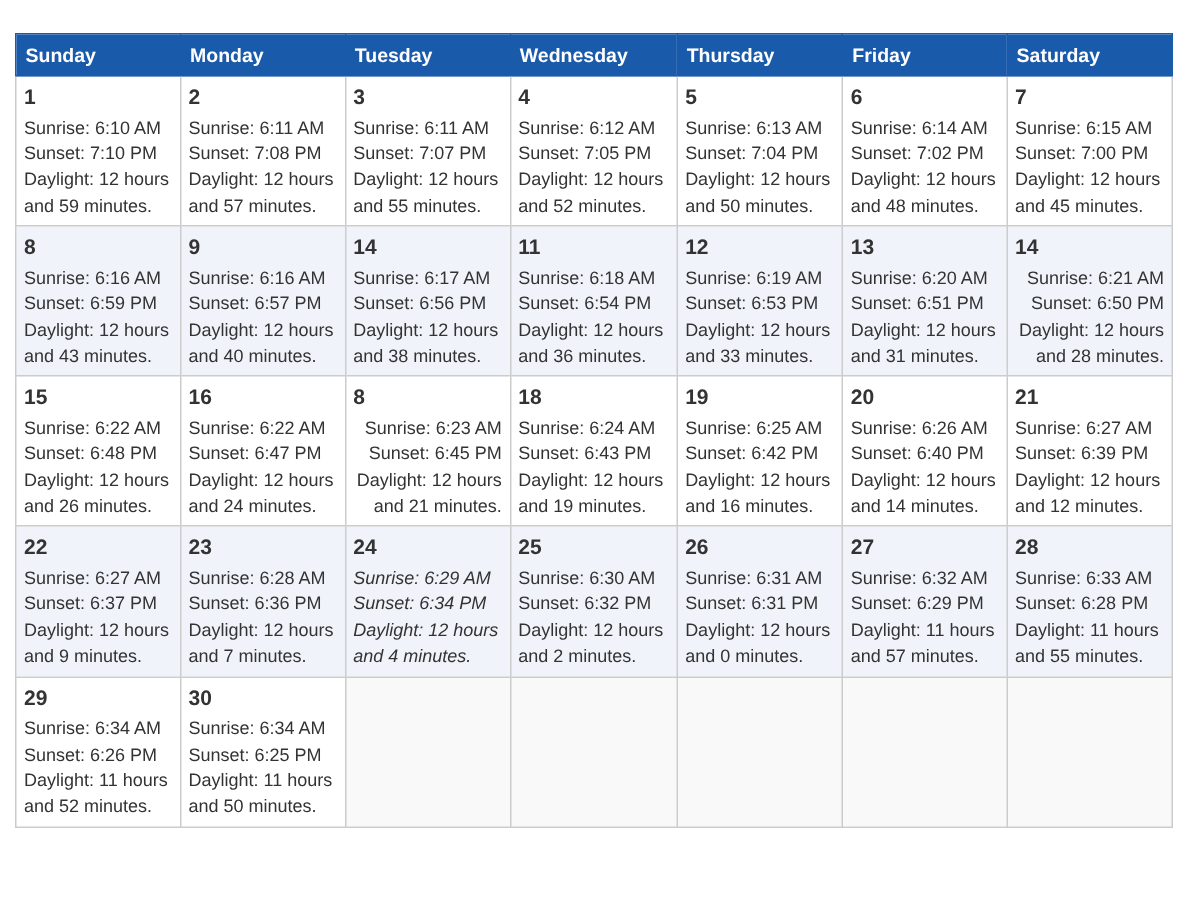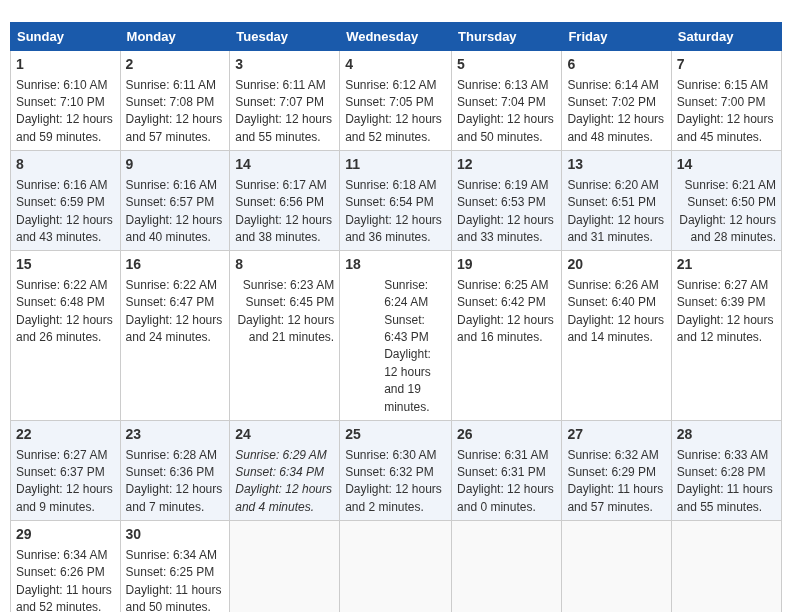--- a/index.html
+++ b/index.html
@@ -228,21 +228,21 @@
         </td>
         <td>
           <span class="day-number">8</span>
           <div class="day-info" style="white-space: pre-line; text-align: right;">Sunrise: 6:23 AM
 Sunset: 6:45 PM
 Daylight: 12 hours
 and 21 minutes.</div>
         </td>
         <td>
           <span class="day-number">18</span>
-          <div class="day-info" style="white-space: pre-line; margin-left: 39px;">Sunrise: 6:24 AM
+          <div class="day-info" style="white-space: pre-line;">Sunrise: 6:24 AM
 Sunset: 6:43 PM
 Daylight: 12 hours
 and 19 minutes.</div>
         </td>
         <td>
           <span class="day-number">19</span>
           <div class="day-info" style="white-space: pre-line;">Sunrise: 6:25 AM
 Sunset: 6:42 PM
 Daylight: 12 hours
 and 16 minutes.</div>

